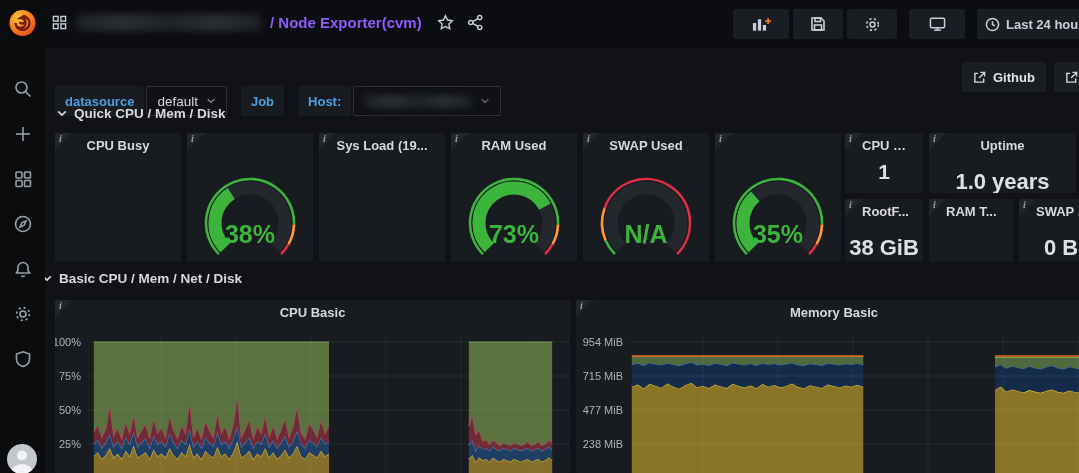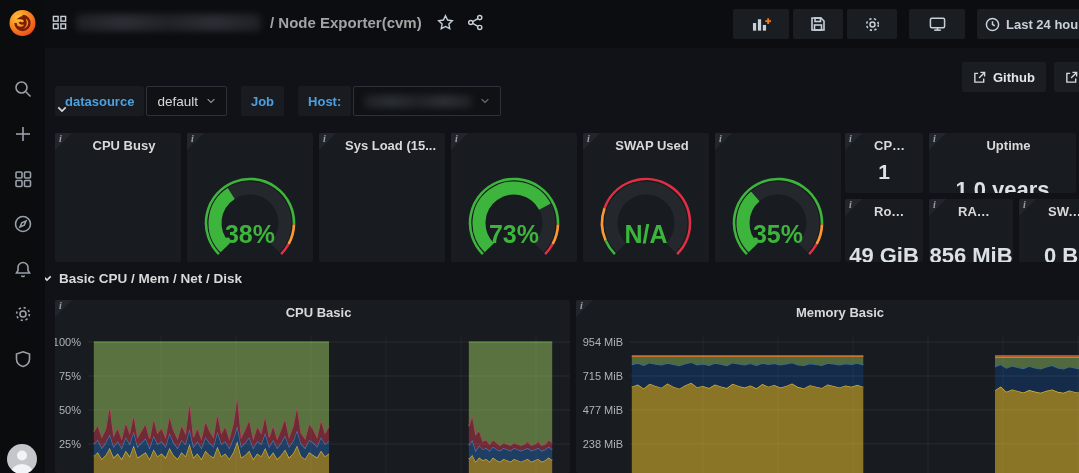--- a/index.html
+++ b/index.html
@@ -13,48 +13,48 @@
   .logo{position:absolute;left:7px;top:7px;width:31px;height:31px;}
   .side-icons{position:absolute;left:0;top:78px;width:45px;display:flex;flex-direction:column;align-items:center;gap:24px;}
   .side-ic{width:21px;height:21px;display:flex;align-items:center;justify-content:center;cursor:pointer;}
   .side-ic svg{stroke:#99a0aa;fill:none;stroke-width:1.6;}
   .avatar{position:absolute;left:7px;top:444px;width:30px;height:30px;border-radius:50%;background:#c3c7cc;overflow:hidden;}
   
   .header{position:absolute;left:45px;top:0;width:1034px;height:48px;background:#0c0d10;}
   .crumb{position:absolute;left:7px;top:14px;display:flex;align-items:center;gap:9px;}
   .crumb svg{stroke:#c7d0d9;fill:none;stroke-width:1.5;}
   .redacted{background:linear-gradient(90deg,#1d2025,#2b2e34,#1f2227,#2b2e34,#1d2025);filter:blur(3px);border-radius:4px;}
-  .dash-title{color:#a3a3a3;font-size:15px;font-weight:600;white-space:nowrap;}
+  .dash-title{color:#8b5cf6;font-size:15px;font-weight:600;white-space:nowrap;}
   .title-ic{color:#aeb4bd;font-size:15px;cursor:pointer;display:flex;align-items:center;}
   .toolbar{position:absolute;left:688px;top:9px;display:flex;align-items:center;}
   .tbtn{display:flex;align-items:center;justify-content:center;gap:6px;height:30px;background:#1a1d22;border-radius:2px;color:#c7d0d9;cursor:pointer;padding:0 8px;}
   .tbtn svg{stroke:#c7d0d9;fill:none;stroke-width:1.6;}
   .tb-gap{width:12px;}
   .tb-s{width:4px;}
   .time-label{font-size:13px;font-weight:600;color:#c7d0d9;white-space:nowrap;}
   
   .filters{position:absolute;left:55px;top:62px;display:flex;align-items:flex-start;margin-top:24px;}
   .vlabel{height:30px;display:flex;align-items:center;padding:0 10px;background:#181b1f;color:#4da0e0;font-size:13px;font-weight:600;border-radius:2px;}
   .vvalue{height:28px;display:flex;align-items:center;gap:8px;padding:0 10px;background:#0f1114;border:1px solid #2e3238;color:#d8d9da;font-size:13.5px;font-weight:500;border-radius:2px;margin-left:2px;cursor:pointer;white-space:nowrap;}
   .f-gap{width:14px;}
   .links{position:absolute;left:962px;top:62px;display:flex;gap:8px;}
   .lbtn{height:30px;display:flex;align-items:center;gap:7px;background:#1a1d22;border-radius:2px;color:#e2e5e9;font-size:13px;font-weight:600;padding:0 11px;cursor:pointer;white-space:nowrap;}
   .lbtn svg{stroke:#d5d9de;fill:none;stroke-width:1.5;}
   
   .section-h{position:absolute;display:flex;align-items:center;gap:7px;color:#d8d9da;font-size:13.5px;font-weight:700;cursor:pointer;}
   .section-h svg{stroke:#d8d9da;fill:none;stroke-width:2;}
   
   .panel{position:absolute;background:#181b1f;border-radius:2px;overflow:hidden;}
-  .ptitle{height:24px;line-height:26px;text-align:center;font-size:13px;font-weight:700;color:#d8d9da;white-space:nowrap;overflow:hidden;padding:0 14px;margin-left:12px;}
+  .ptitle{height:24px;line-height:26px;text-align:center;font-size:13px;font-weight:700;color:#d8d9da;white-space:nowrap;overflow:hidden;padding:0 14px;}
   .ptitle.left{text-align:left;padding-left:17px;text-overflow:ellipsis;}
   .corner{position:absolute;top:0;left:0;width:0;height:0;border-top:17px solid #22262c;border-right:17px solid transparent;cursor:pointer;}
   .corner span{position:absolute;top:-17px;left:4px;font:italic bold 10px "Liberation Serif",serif;color:#9aa1ab;}
   .gauge-wrap{position:absolute;left:5px;top:28px;}
   .stat-val{text-align:center;font-weight:700;color:#dde1e6;font-size:21px;margin-top:3px;white-space:nowrap;}
-  .stat-val.big{font-size:22px;margin-top:20px;}
+  .stat-val.big{font-size:22px;margin-top:12px;}
   .chart-area{position:absolute;left:0;top:30px;right:0;bottom:0;}
 </style>
 </head>
 <body>
 
 <div class="sidebar">
   <div class="logo">
     <svg width="31" height="31" viewBox="0 0 31 31">
       <defs>
           <radialGradient id="lg" cx="35%" cy="30%" r="80%">
@@ -233,20 +233,21 @@
         <line x1="12.5" y1="1.5" x2="6.5" y2="7.5"></line>
       </svg>
 
   </span>
 </div>
 
 <div class="section-h" style="left:57px;top:106px;">
   <svg width="10" height="7" viewBox="0 0 12 8">
       <path d="M1.5 1.5 L6 6 L10.5 1.5"></path>
     </svg>
+  <span>Quick CPU / Mem / Disk</span>
 </div>
 <div class="section-h" style="left:42px;top:271px;">
   <svg width="10" height="7" viewBox="0 0 12 8">
       <path d="M1.5 1.5 L6 6 L10.5 1.5"></path>
     </svg>
   <span>Basic CPU / Mem / Net / Disk</span>
 </div>
 
 <div class="panel" style="left:55px;top:133px;width:126px;height:129px;">
   <div class="corner">
@@ -264,26 +265,27 @@
         <path d="M 101.98 63.38 A 44 44 0 0 1 96.56 83.20" stroke="#ff9830" stroke-width="2.6" fill="none"></path>
         <path d="M 96.56 83.20 A 44 44 0 0 1 89.11 93.11" stroke="#e02f44" stroke-width="2.6" fill="none"></path>
         <path d="M 33.25 86.75 A 35 35 0 0 1 39.25 32.45" stroke="#3db53d" stroke-width="13" fill="none"></path>
         <text x="58" y="82" text-anchor="middle" fill="#3db53d" font-size="25" font-weight="bold" font-family="&quot;Liberation Sans&quot;,sans-serif">38%</text>
       </svg></div>
 </div>
 <div class="panel" style="left:319px;top:133px;width:126px;height:129px;">
   <div class="corner">
       <span>i</span>
     </div>
-  <div class="ptitle">Sys Load (15...</div>
+  <div class="ptitle">Sys Load (19...</div>
 </div>
 <div class="panel" style="left:451px;top:133px;width:126px;height:129px;">
   <div class="corner">
       <span>i</span>
     </div>
+  <div class="ptitle">RAM Used</div>
   <div class="gauge-wrap"><svg width="116" height="98" viewBox="0 0 116 98">
         <path d="M 33.25 86.75 A 35 35 0 1 1 82.75 86.75" stroke="#24282d" stroke-width="13" fill="none"></path>
         <path d="M 26.89 93.11 A 44 44 0 1 1 101.98 63.38" stroke="#3db53d" stroke-width="2.6" fill="none"></path>
         <path d="M 101.98 63.38 A 44 44 0 0 1 96.56 83.20" stroke="#ff9830" stroke-width="2.6" fill="none"></path>
         <path d="M 96.56 83.20 A 44 44 0 0 1 89.11 93.11" stroke="#e02f44" stroke-width="2.6" fill="none"></path>
         <path d="M 33.25 86.75 A 35 35 0 1 1 88.93 45.62" stroke="#3db53d" stroke-width="13" fill="none"></path>
         <text x="58" y="82" text-anchor="middle" fill="#3db53d" font-size="25" font-weight="bold" font-family="&quot;Liberation Sans&quot;,sans-serif">73%</text>
       </svg></div>
 </div>
 <div class="panel" style="left:583px;top:133px;width:126px;height:129px;">
@@ -325,28 +327,27 @@
       <span>i</span>
     </div>
   <div class="ptitle">Uptime</div>
   <div class="stat-val big">1.0 years</div>
 </div>
 <div class="panel" style="left:845px;top:199px;width:78px;height:63px;">
   <div class="corner">
       <span>i</span>
     </div>
   <div class="ptitle left">RootF...</div>
-  <div class="stat-val big">49 GiB</div>
+  <div class="stat-val big">38 GiB</div>
 </div>
 <div class="panel" style="left:929px;top:199px;width:84px;height:63px;">
   <div class="corner">
       <span>i</span>
     </div>
   <div class="ptitle left">RAM T...</div>
-  <div class="stat-val big">856 MiB</div>
 </div>
 <div class="panel" style="left:1019px;top:199px;width:84px;height:63px;">
   <div class="corner">
       <span>i</span>
     </div>
   <div class="ptitle left">SWAP ...</div>
   <div class="stat-val big">0 B</div>
 </div>
 
 <div class="panel" style="left:55px;top:300px;width:515px;height:173px;">

